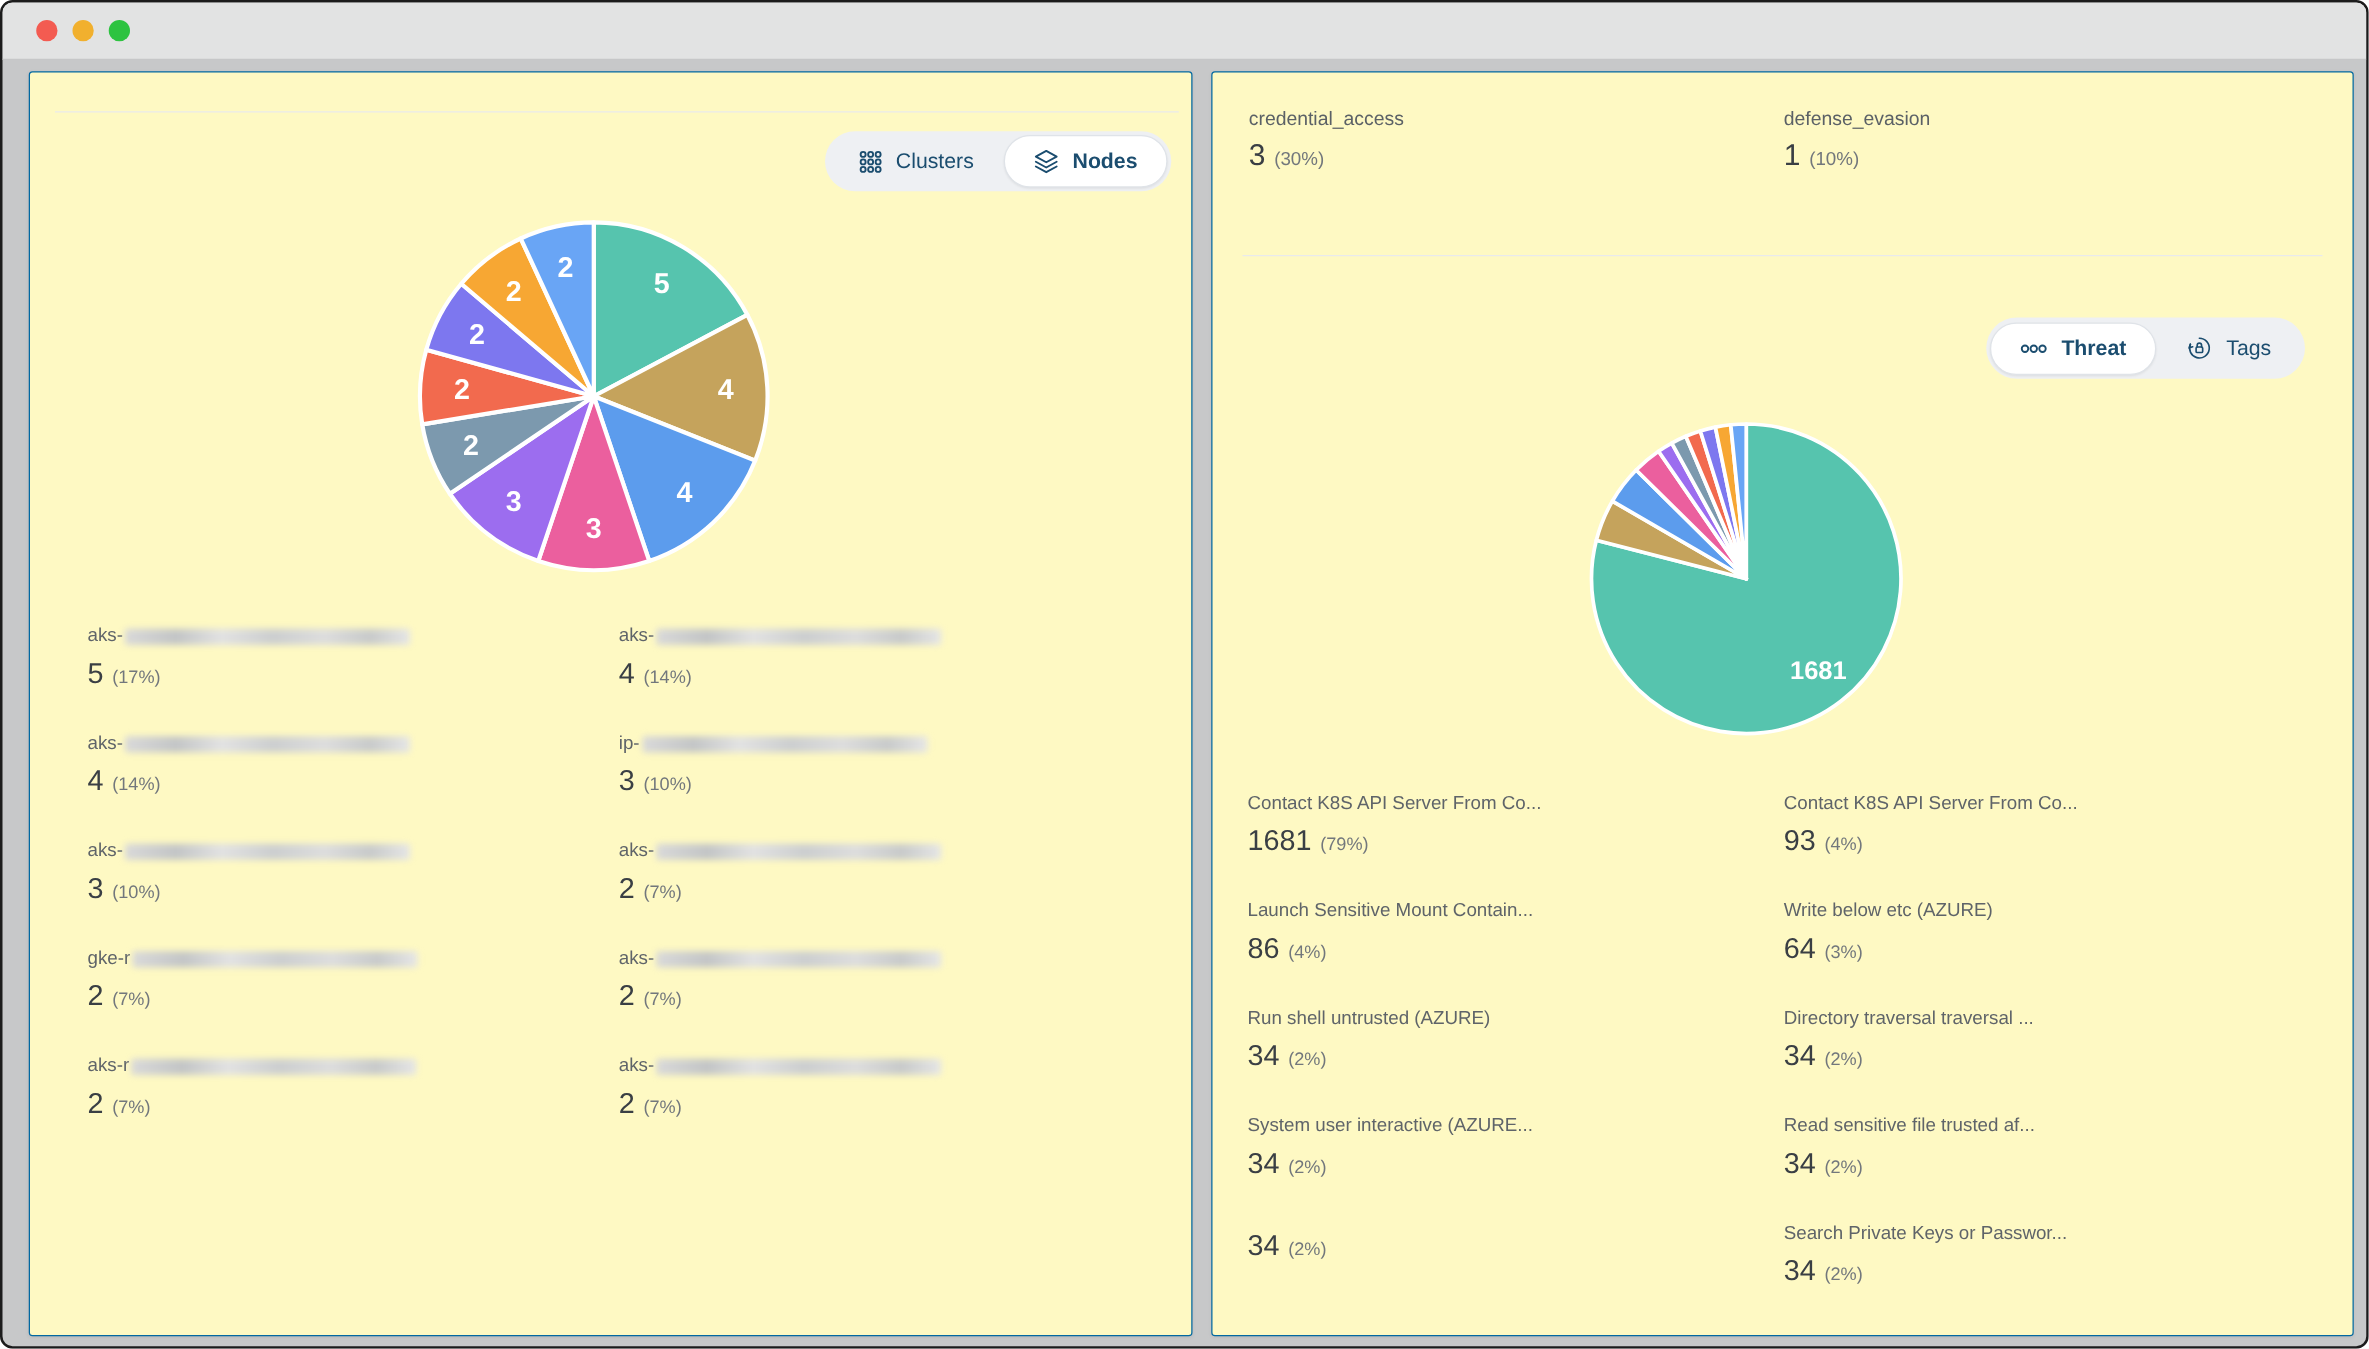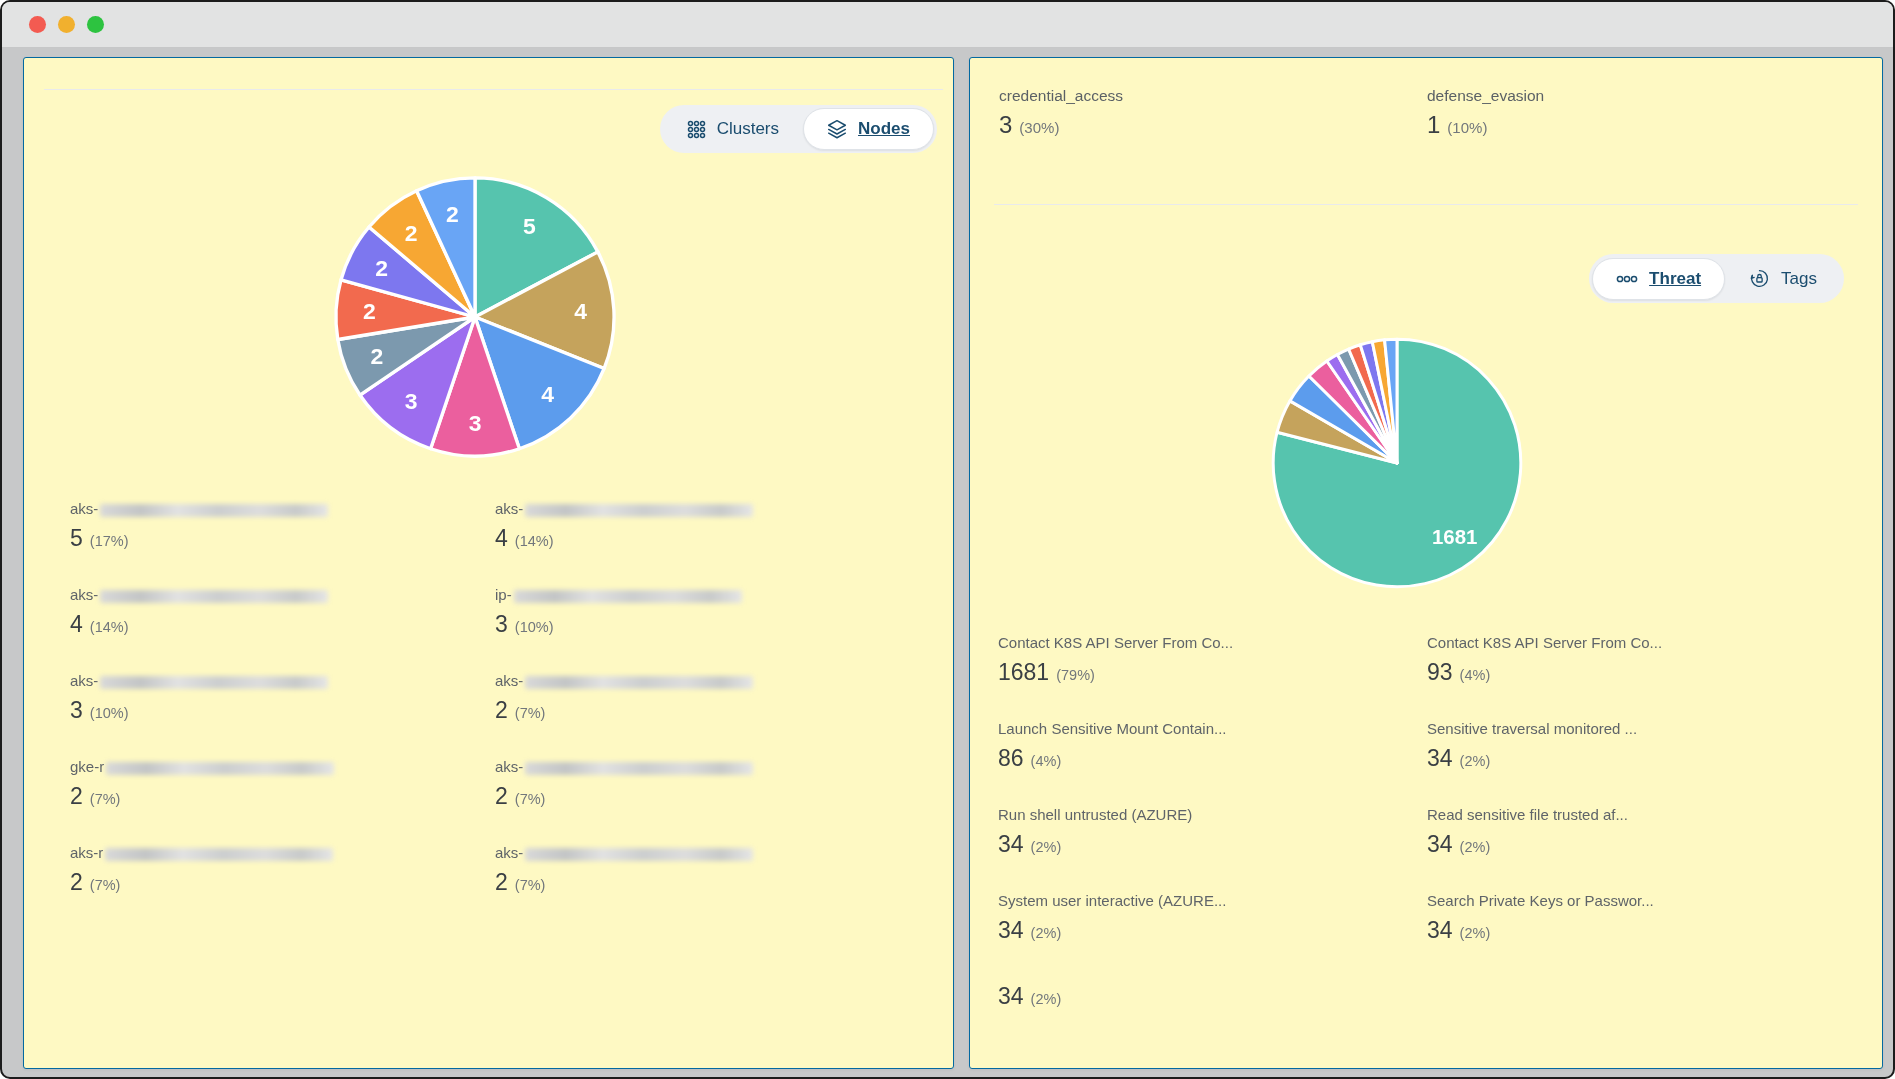--- a/index.html
+++ b/index.html
@@ -22,21 +22,21 @@
   .panel-right .divider { top:146px; left:24px; right:24px; }
 
   
   .seg-toggle { position:absolute; display:inline-flex; align-items:center; background:#eef0f3; border-radius:26px; padding:3px; }
   .panel-left  .seg-toggle { top:47px; right:16px; }
   .panel-right .seg-toggle { top:196px; right:38px; }
   .seg {
     display:inline-flex; align-items:center; gap:11px; padding:10px 23px; border-radius:23px;
     color:#1b4d6f; font-size:17px; font-weight:500; background:transparent; border:1px solid transparent; cursor:pointer;
   }
-  .seg.selected { background:#ffffff; border:1px solid #dfe3e8; box-shadow:0 1px 2px rgba(0,0,0,.07); font-weight:600;text-decoration:underline; }
+  .seg.selected { background:#ffffff; border:1px solid #dfe3e8; box-shadow:0 1px 2px rgba(0,0,0,.07); font-weight:600; }
   .seg svg { display:block; }
 
   .pie { position:absolute; }
   .pie-left  { left:305px; top:113px; width:292px; height:292px; }
   .pie-right { left:297px; top:275px; width:260px; height:260px; }
 
   
   .legend { position:absolute; display:grid; }
   .panel-left  .legend { left:46px; top:441px; grid-template-columns:425px 420px; }
   .panel-right .legend { left:28px; top:575px; grid-template-columns:429px 420px; }
@@ -301,21 +301,28 @@
         </div>
         <div class="legend-col">
           <div class="legend-item">
             <div class="legend-label">Contact K8S API Server From Co...</div>
             <div class="legend-value">
                 <span class="num">93</span>
                 <span class="pct">(4%)</span>
               </div>
           </div>
           <div class="legend-item">
-            <div class="legend-label">Sensitive traversal monitored ...</div>
+            <div class="legend-label">Write below etc (AZURE)</div>
+            <div class="legend-value">
+                <span class="num">64</span>
+                <span class="pct">(3%)</span>
+              </div>
+          </div>
+          <div class="legend-item">
+            <div class="legend-label">Directory traversal traversal ...</div>
             <div class="legend-value">
                 <span class="num">34</span>
                 <span class="pct">(2%)</span>
               </div>
           </div>
           <div class="legend-item">
             <div class="legend-label">Read sensitive file trusted af...</div>
             <div class="legend-value">
                 <span class="num">34</span>
                 <span class="pct">(2%)</span>

